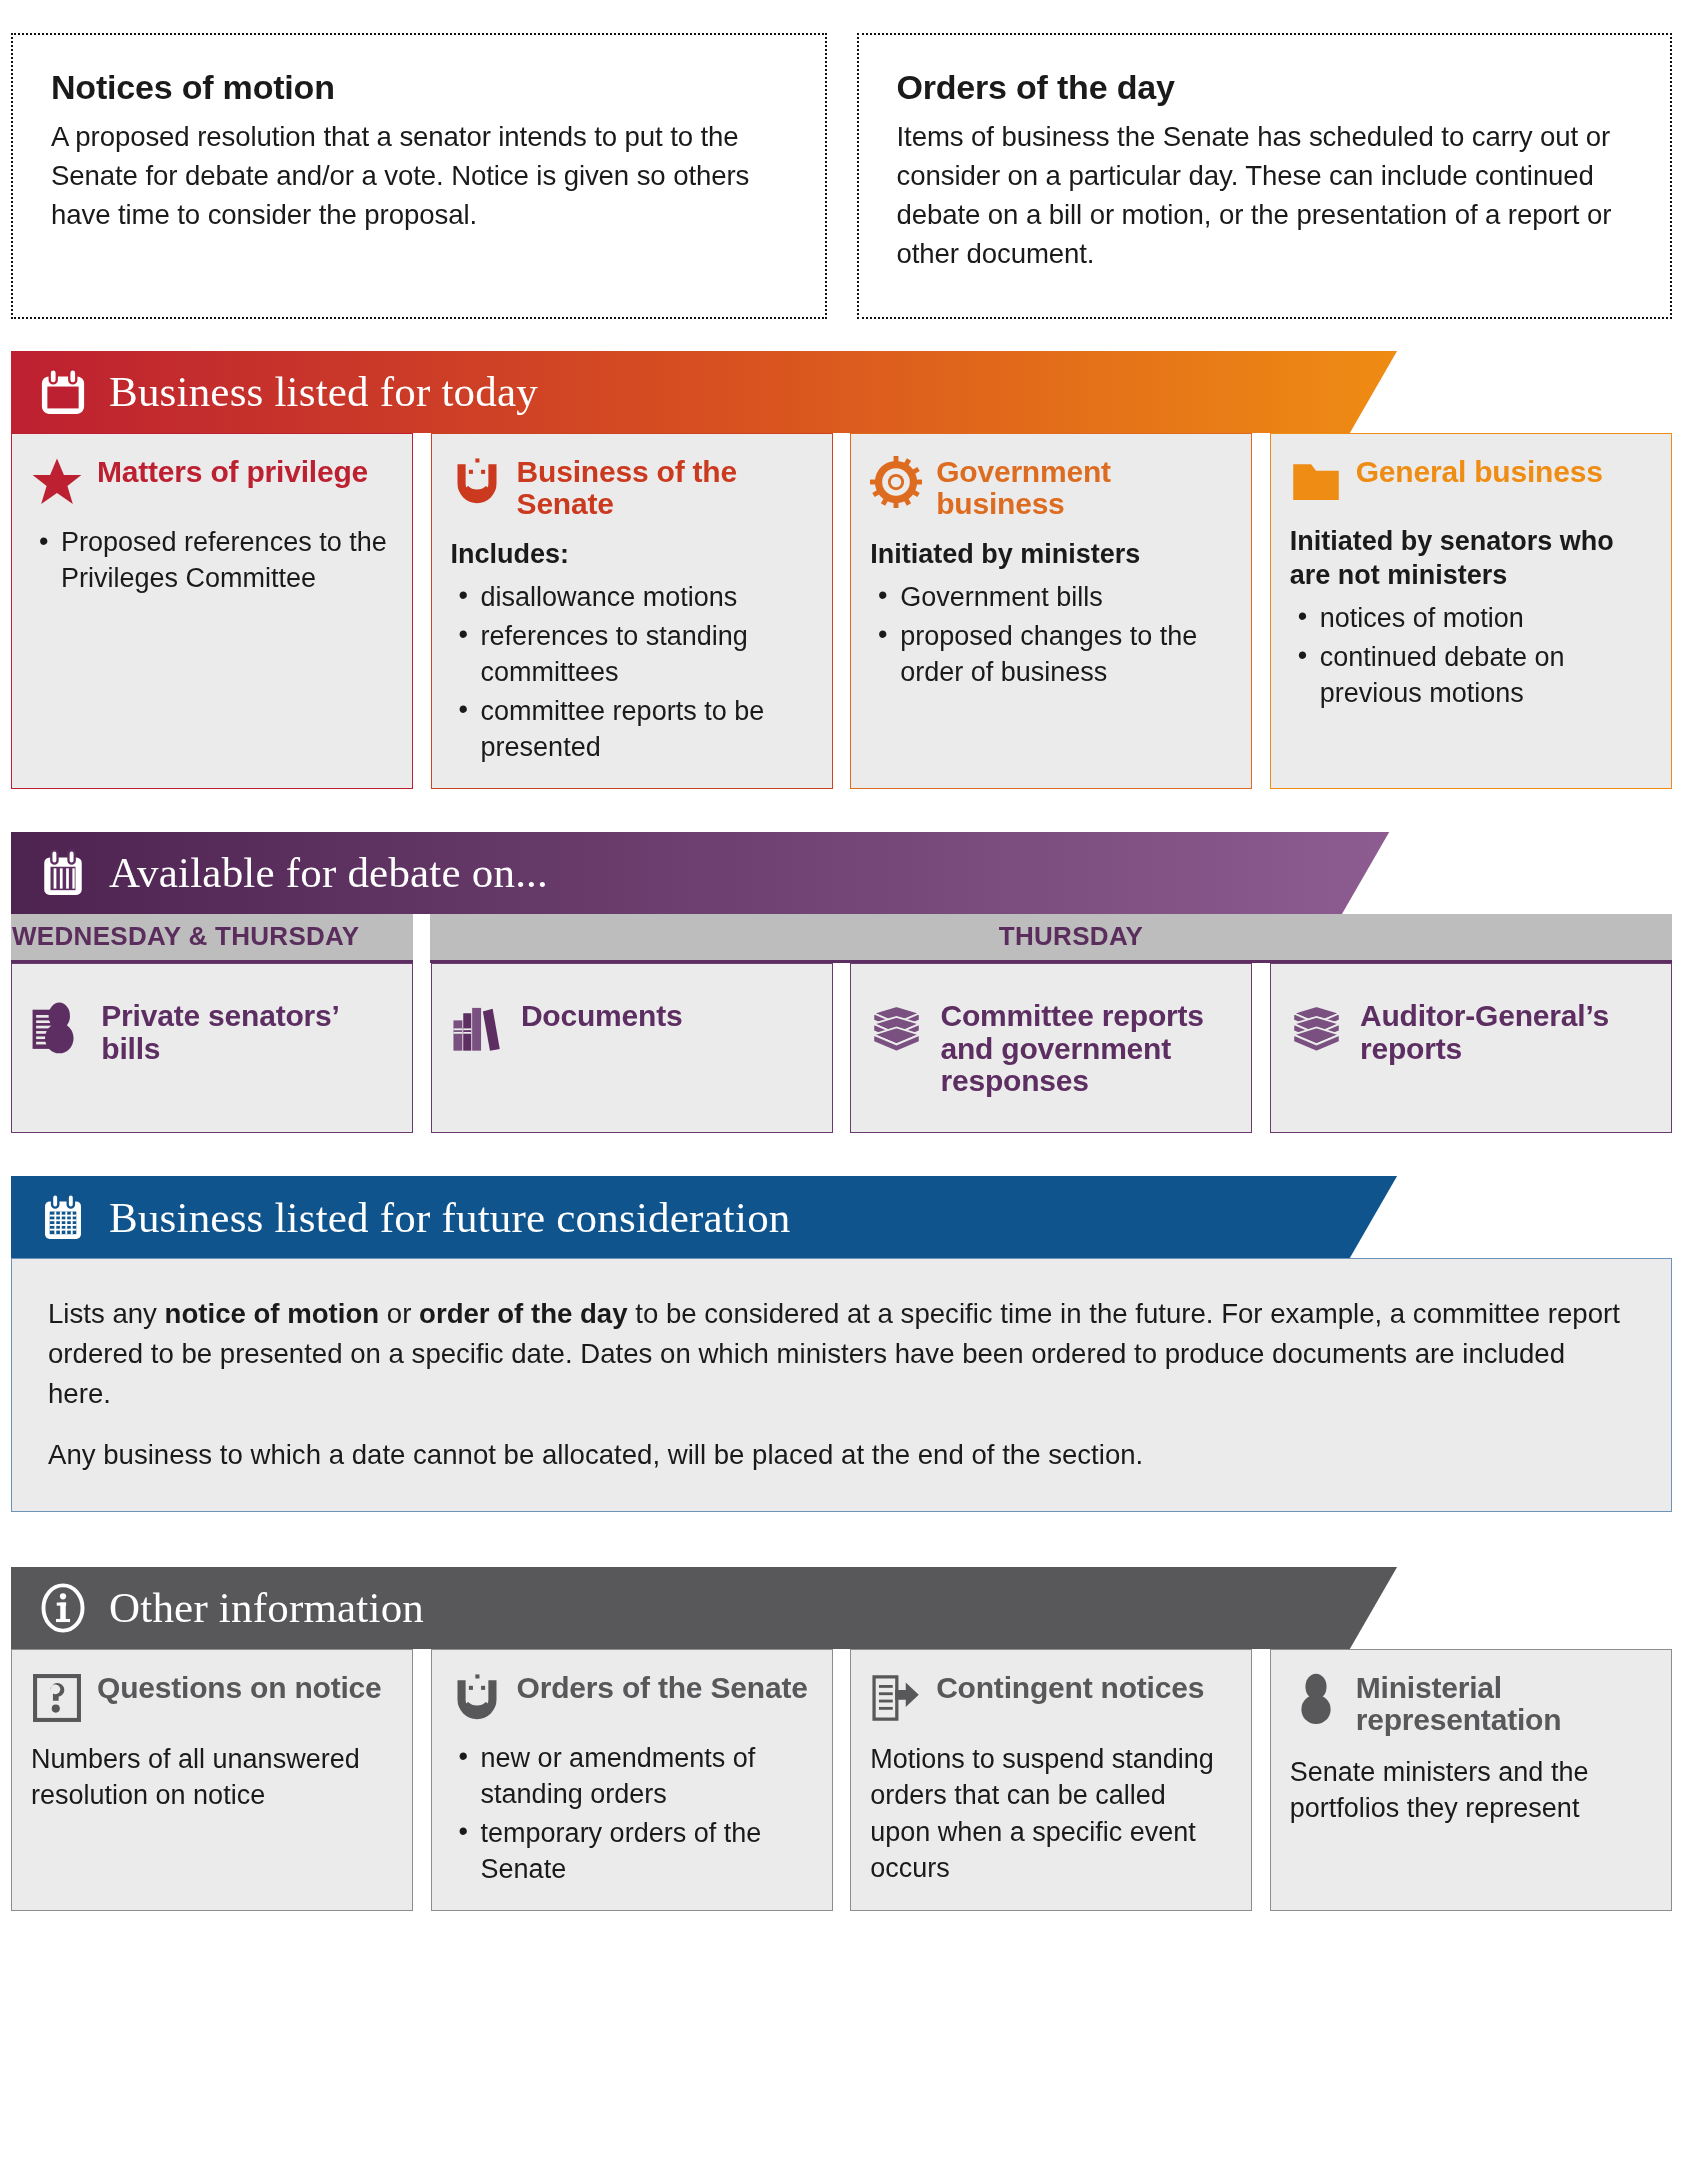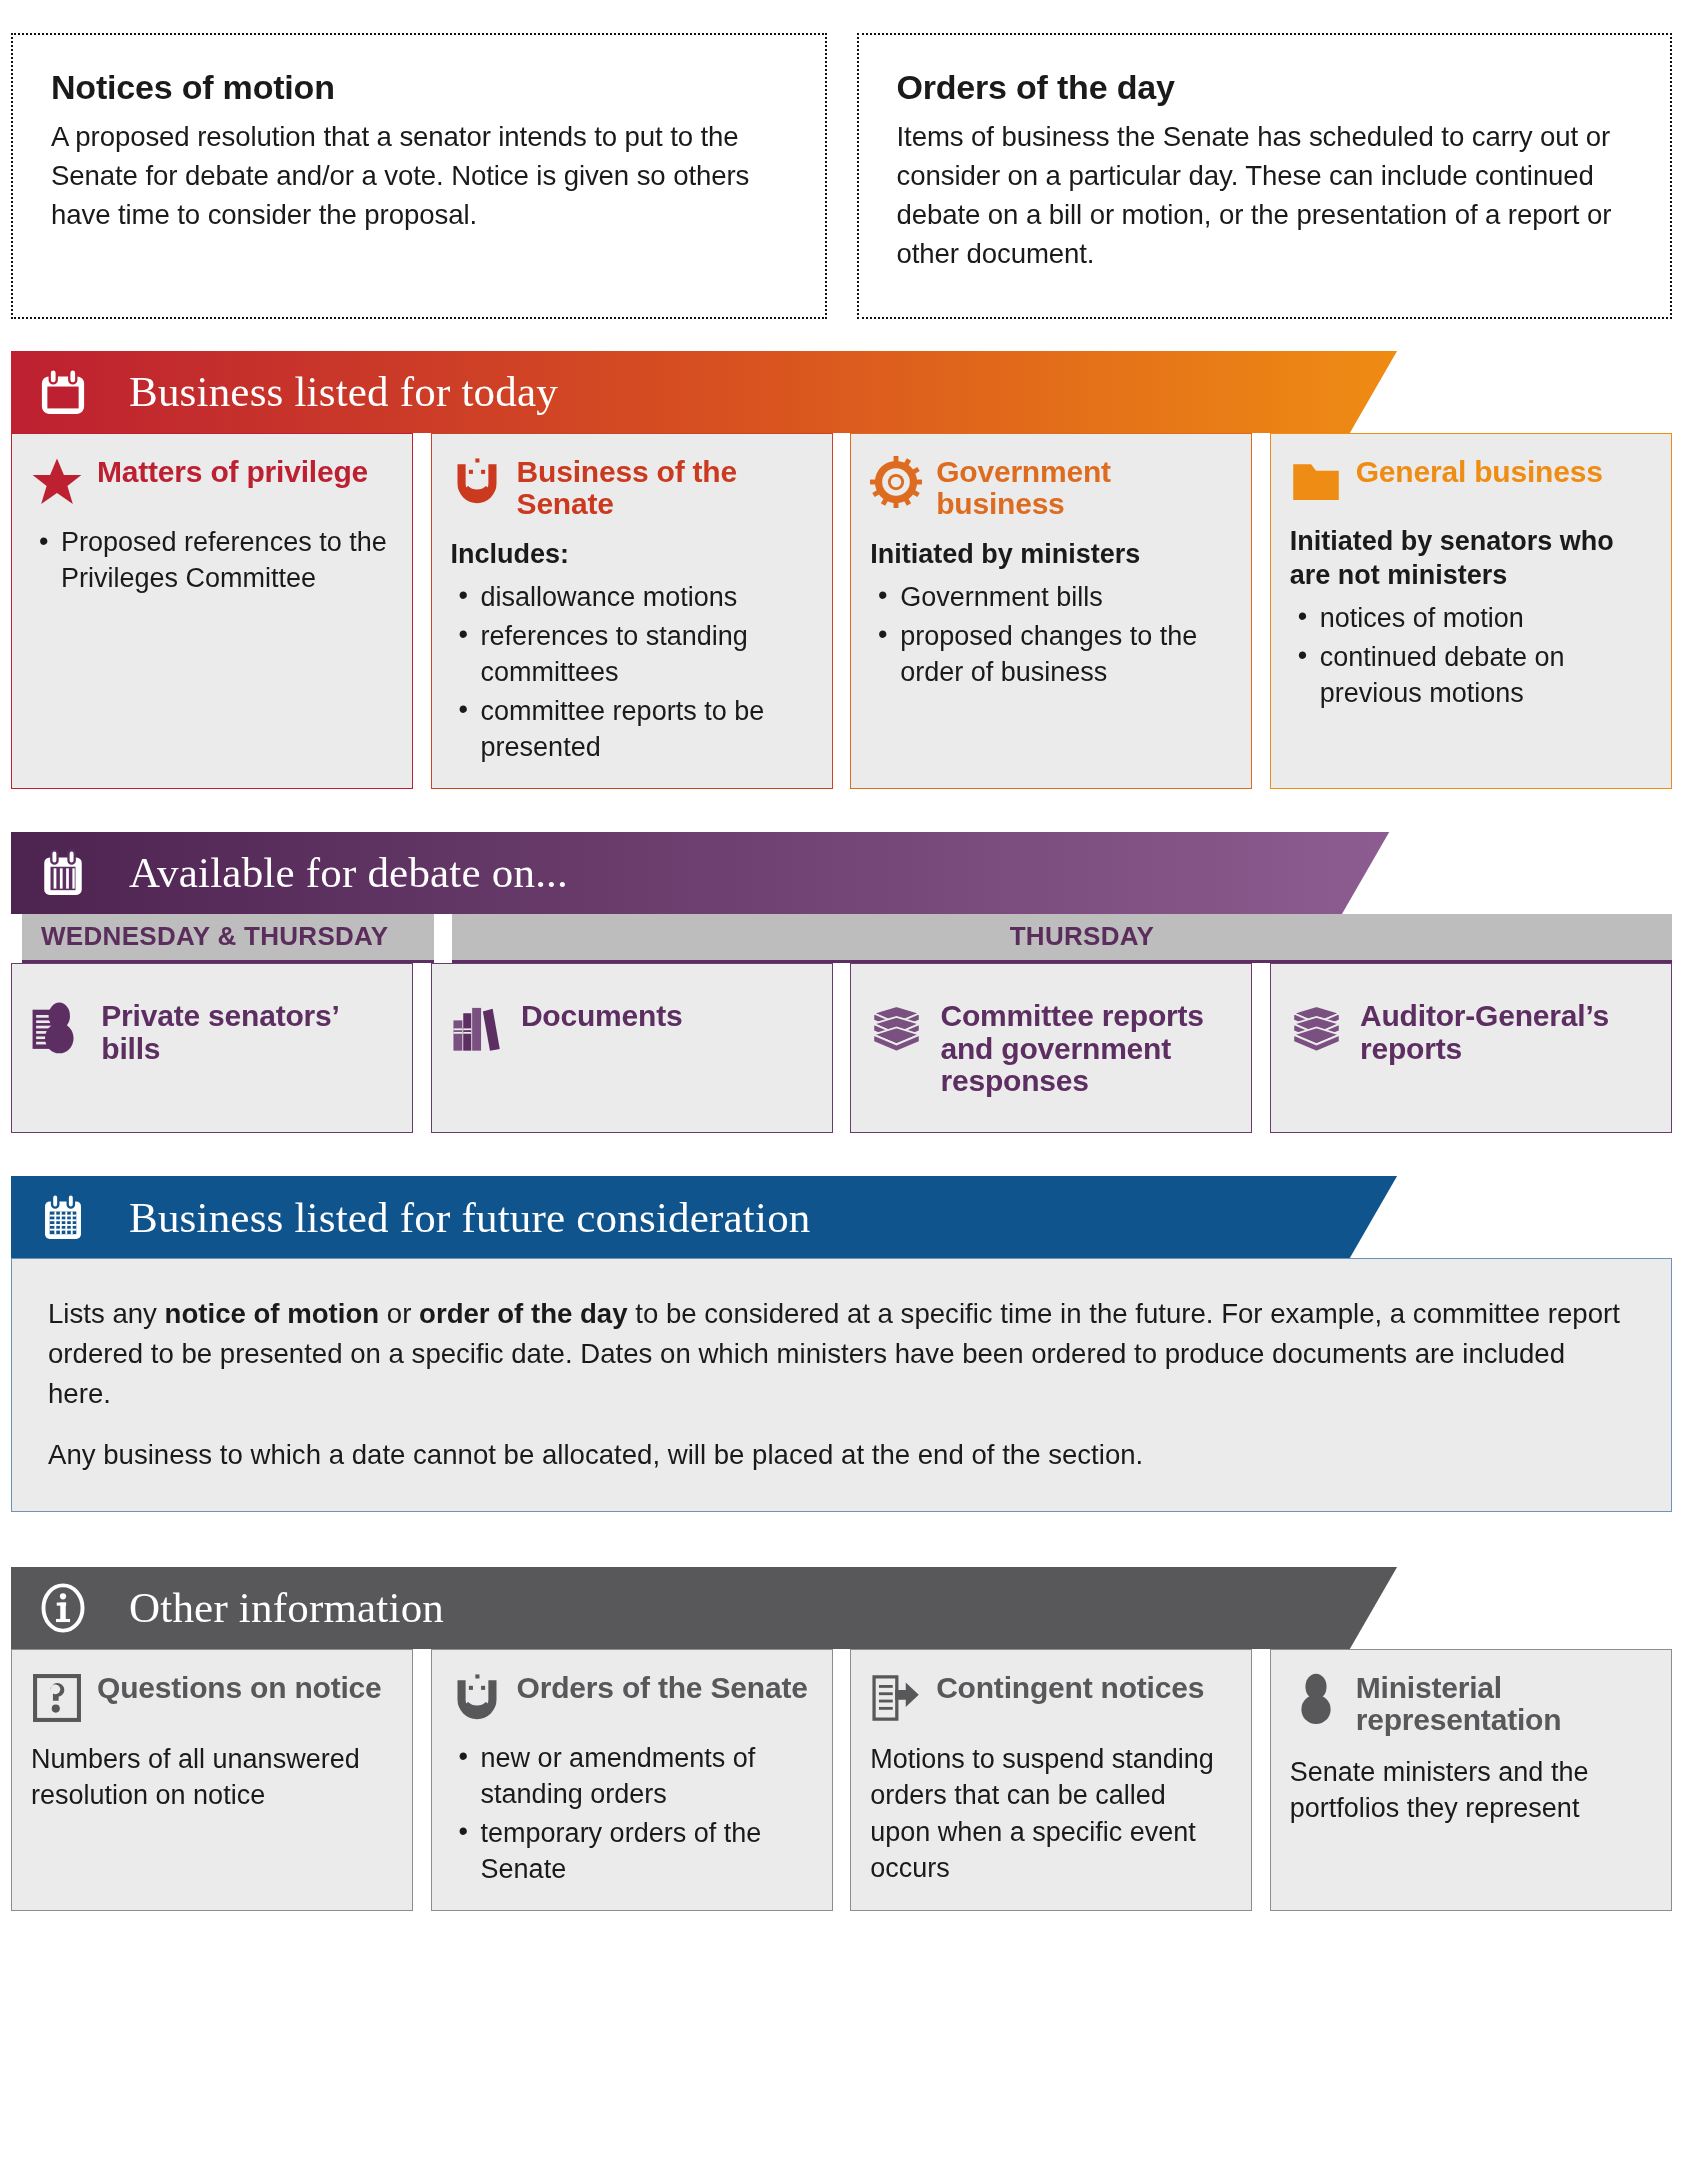--- a/index.html
+++ b/index.html
@@ -33,21 +33,21 @@
 
   
   .banner {
     position:relative; display:flex; align-items:center;
     height:82px; padding-left:27px; margin-top:0;
   }
   .banner .bshape {
     position:absolute; inset:0;
   }
   .banner .bcontent {
-    position:relative; display:flex; align-items:center; gap:41px; z-index:2;
+    position:relative; display:flex; align-items:center; gap:21px; z-index:2;
     height:100%;
   }
   .banner-title {
     font-family:"Liberation Serif", serif;
     font-size:43px; color:#fff; line-height:1;
     letter-spacing:0.2px;
   }
   .banner-icon { width:50px; height:50px; display:block; flex:none; }
 
   
@@ -92,21 +92,21 @@
   
   .daybar { display:flex; gap:17.3px; }
   .dayitem {
     background:#bdbdbd; color:#5a2d5c;
     font-size:26px; font-weight:bold; font-stretch:condensed;
     letter-spacing:0.3px;
     height:49px; display:flex; align-items:center;
     border-bottom:3.2px solid #5d2e61;
     padding-left:40px;
   }
-  .dayitem.left { padding-left:19px;margin-left:11px; }
+  .dayitem.left { padding-left:1px; }
   .dayitem.wide { justify-content:center; }
   .c-pur { border:1.6px solid #6b3a6e; }
   .t-pur { color:#5d2e61; }
   .pcard { background:#ebebeb; padding:35px 17.3px 17.3px 17.3px; }
   .pcard .card-head { align-items:flex-start; gap:15px; }
   .pcard .card-title { font-size:30px; color:#5d2e61; }
   .pico { width:57px; height:57px; flex:none; }
 
   
   .bluebox {

